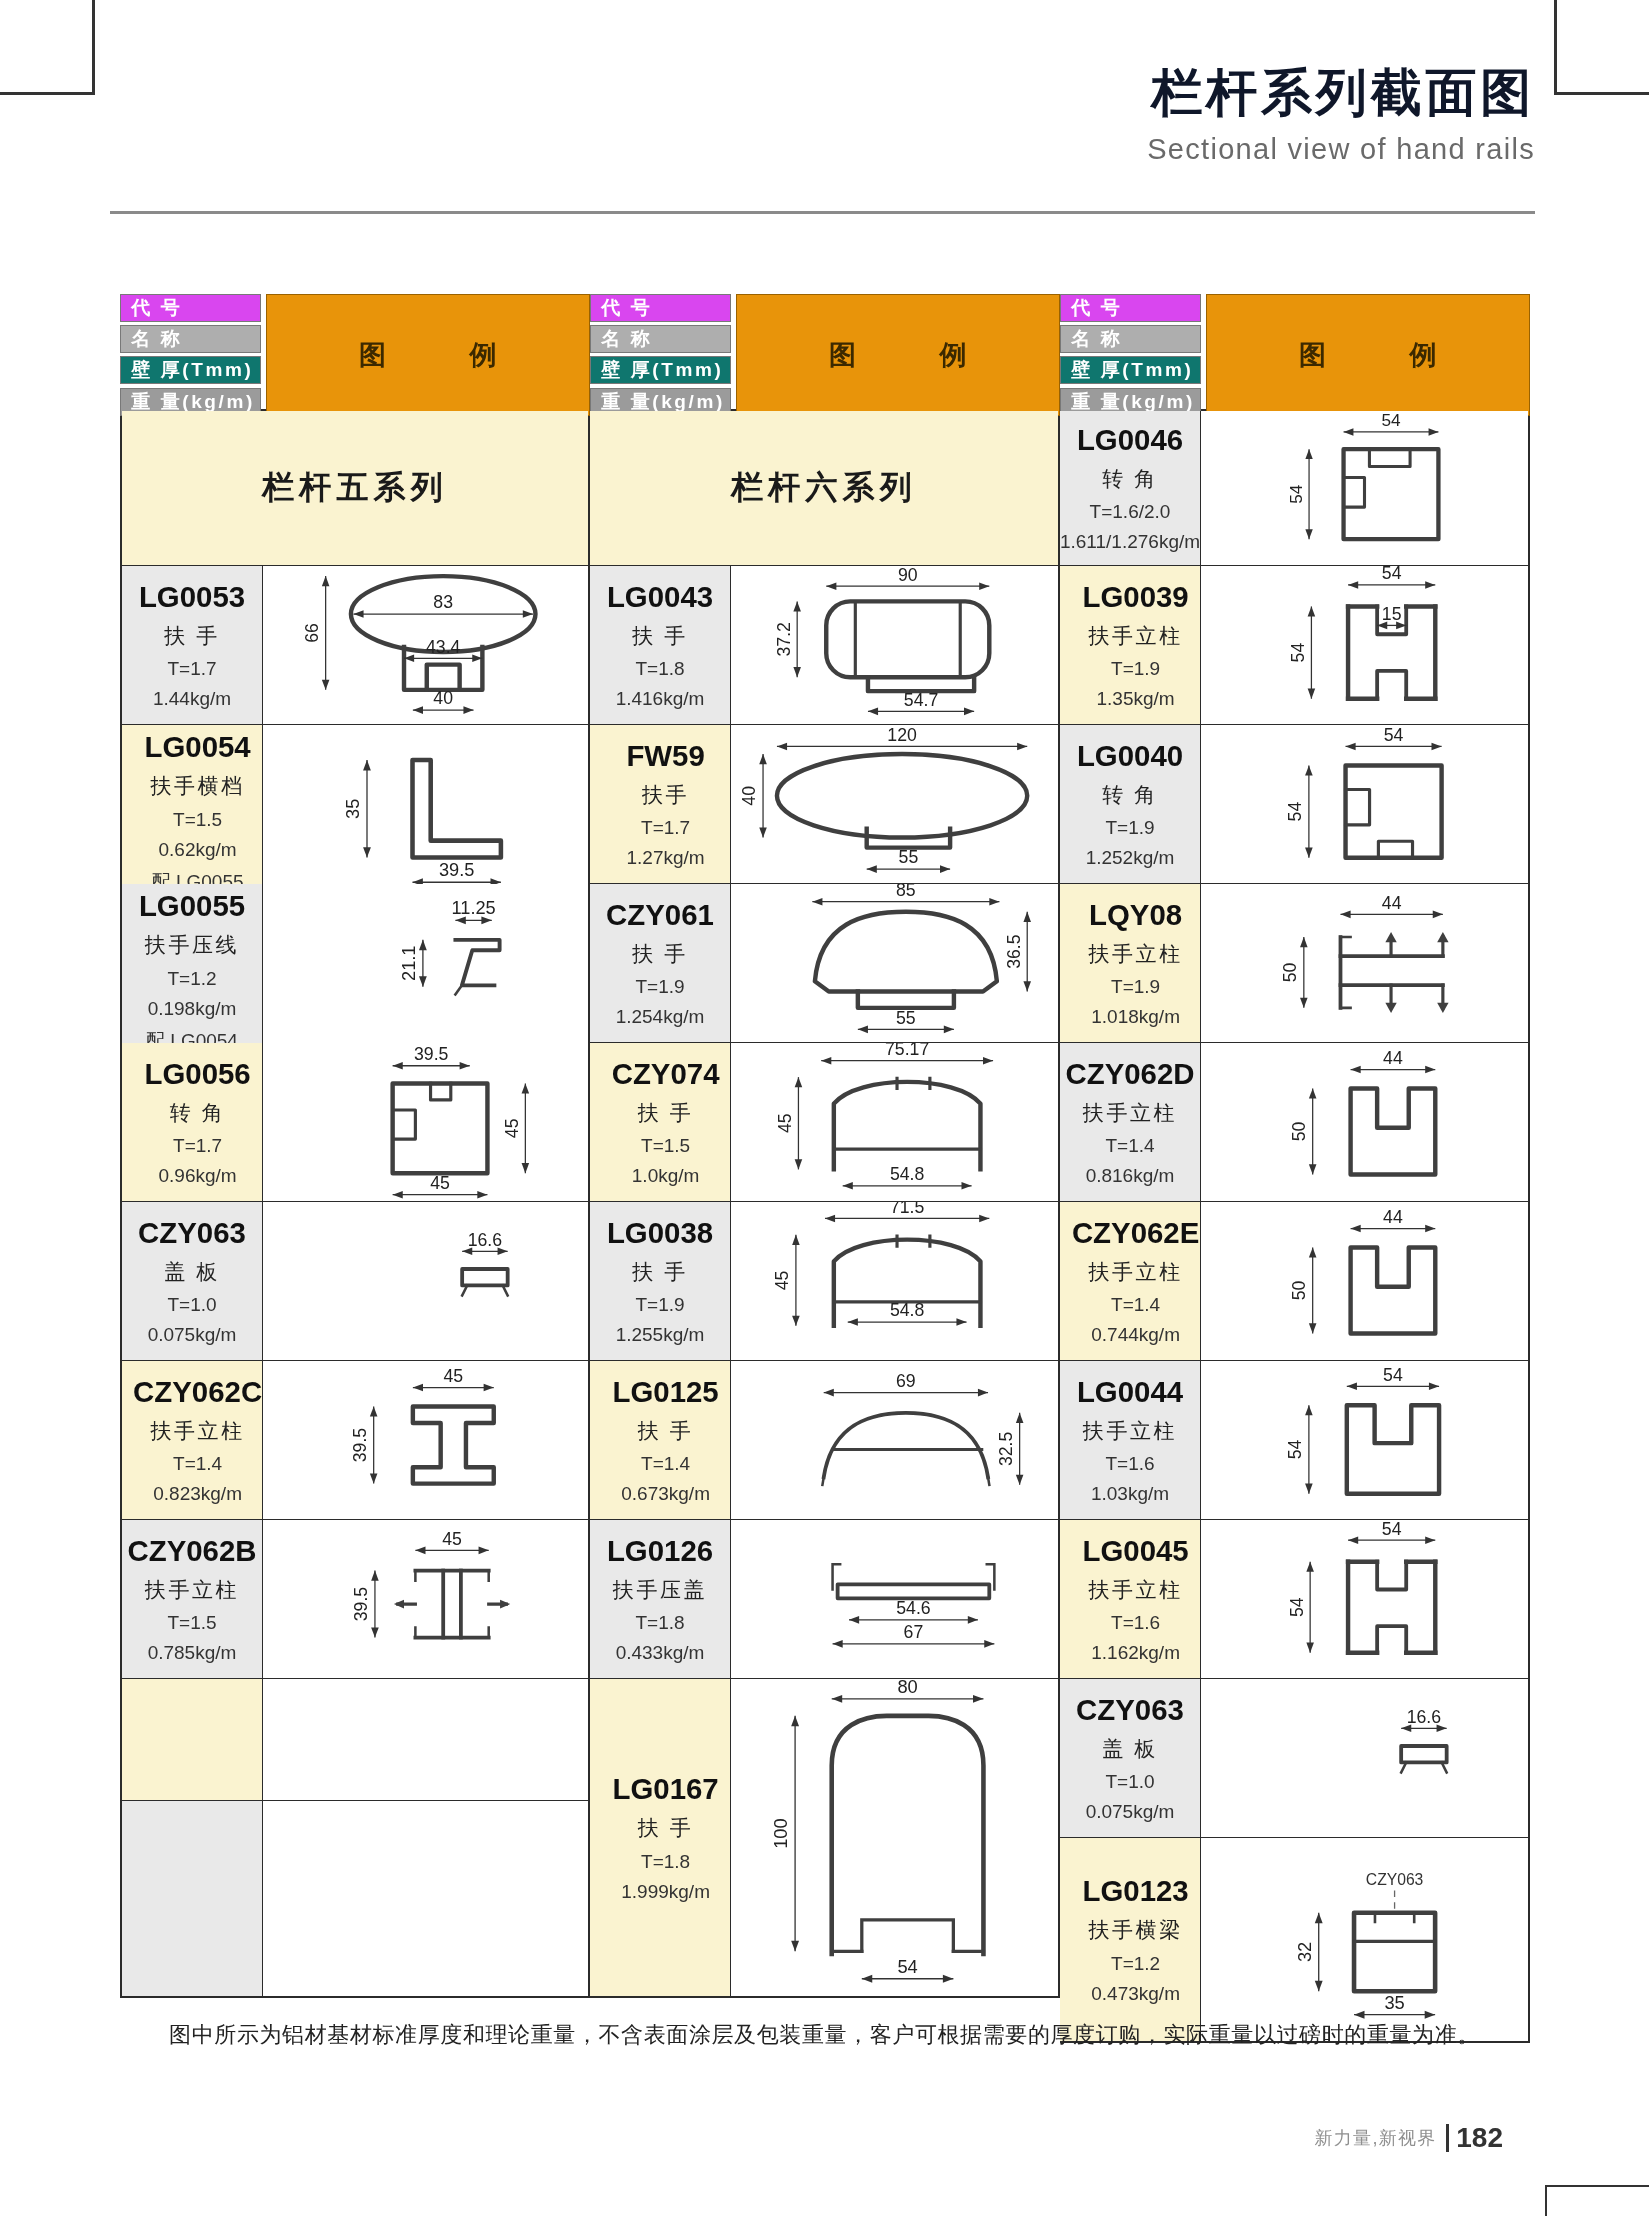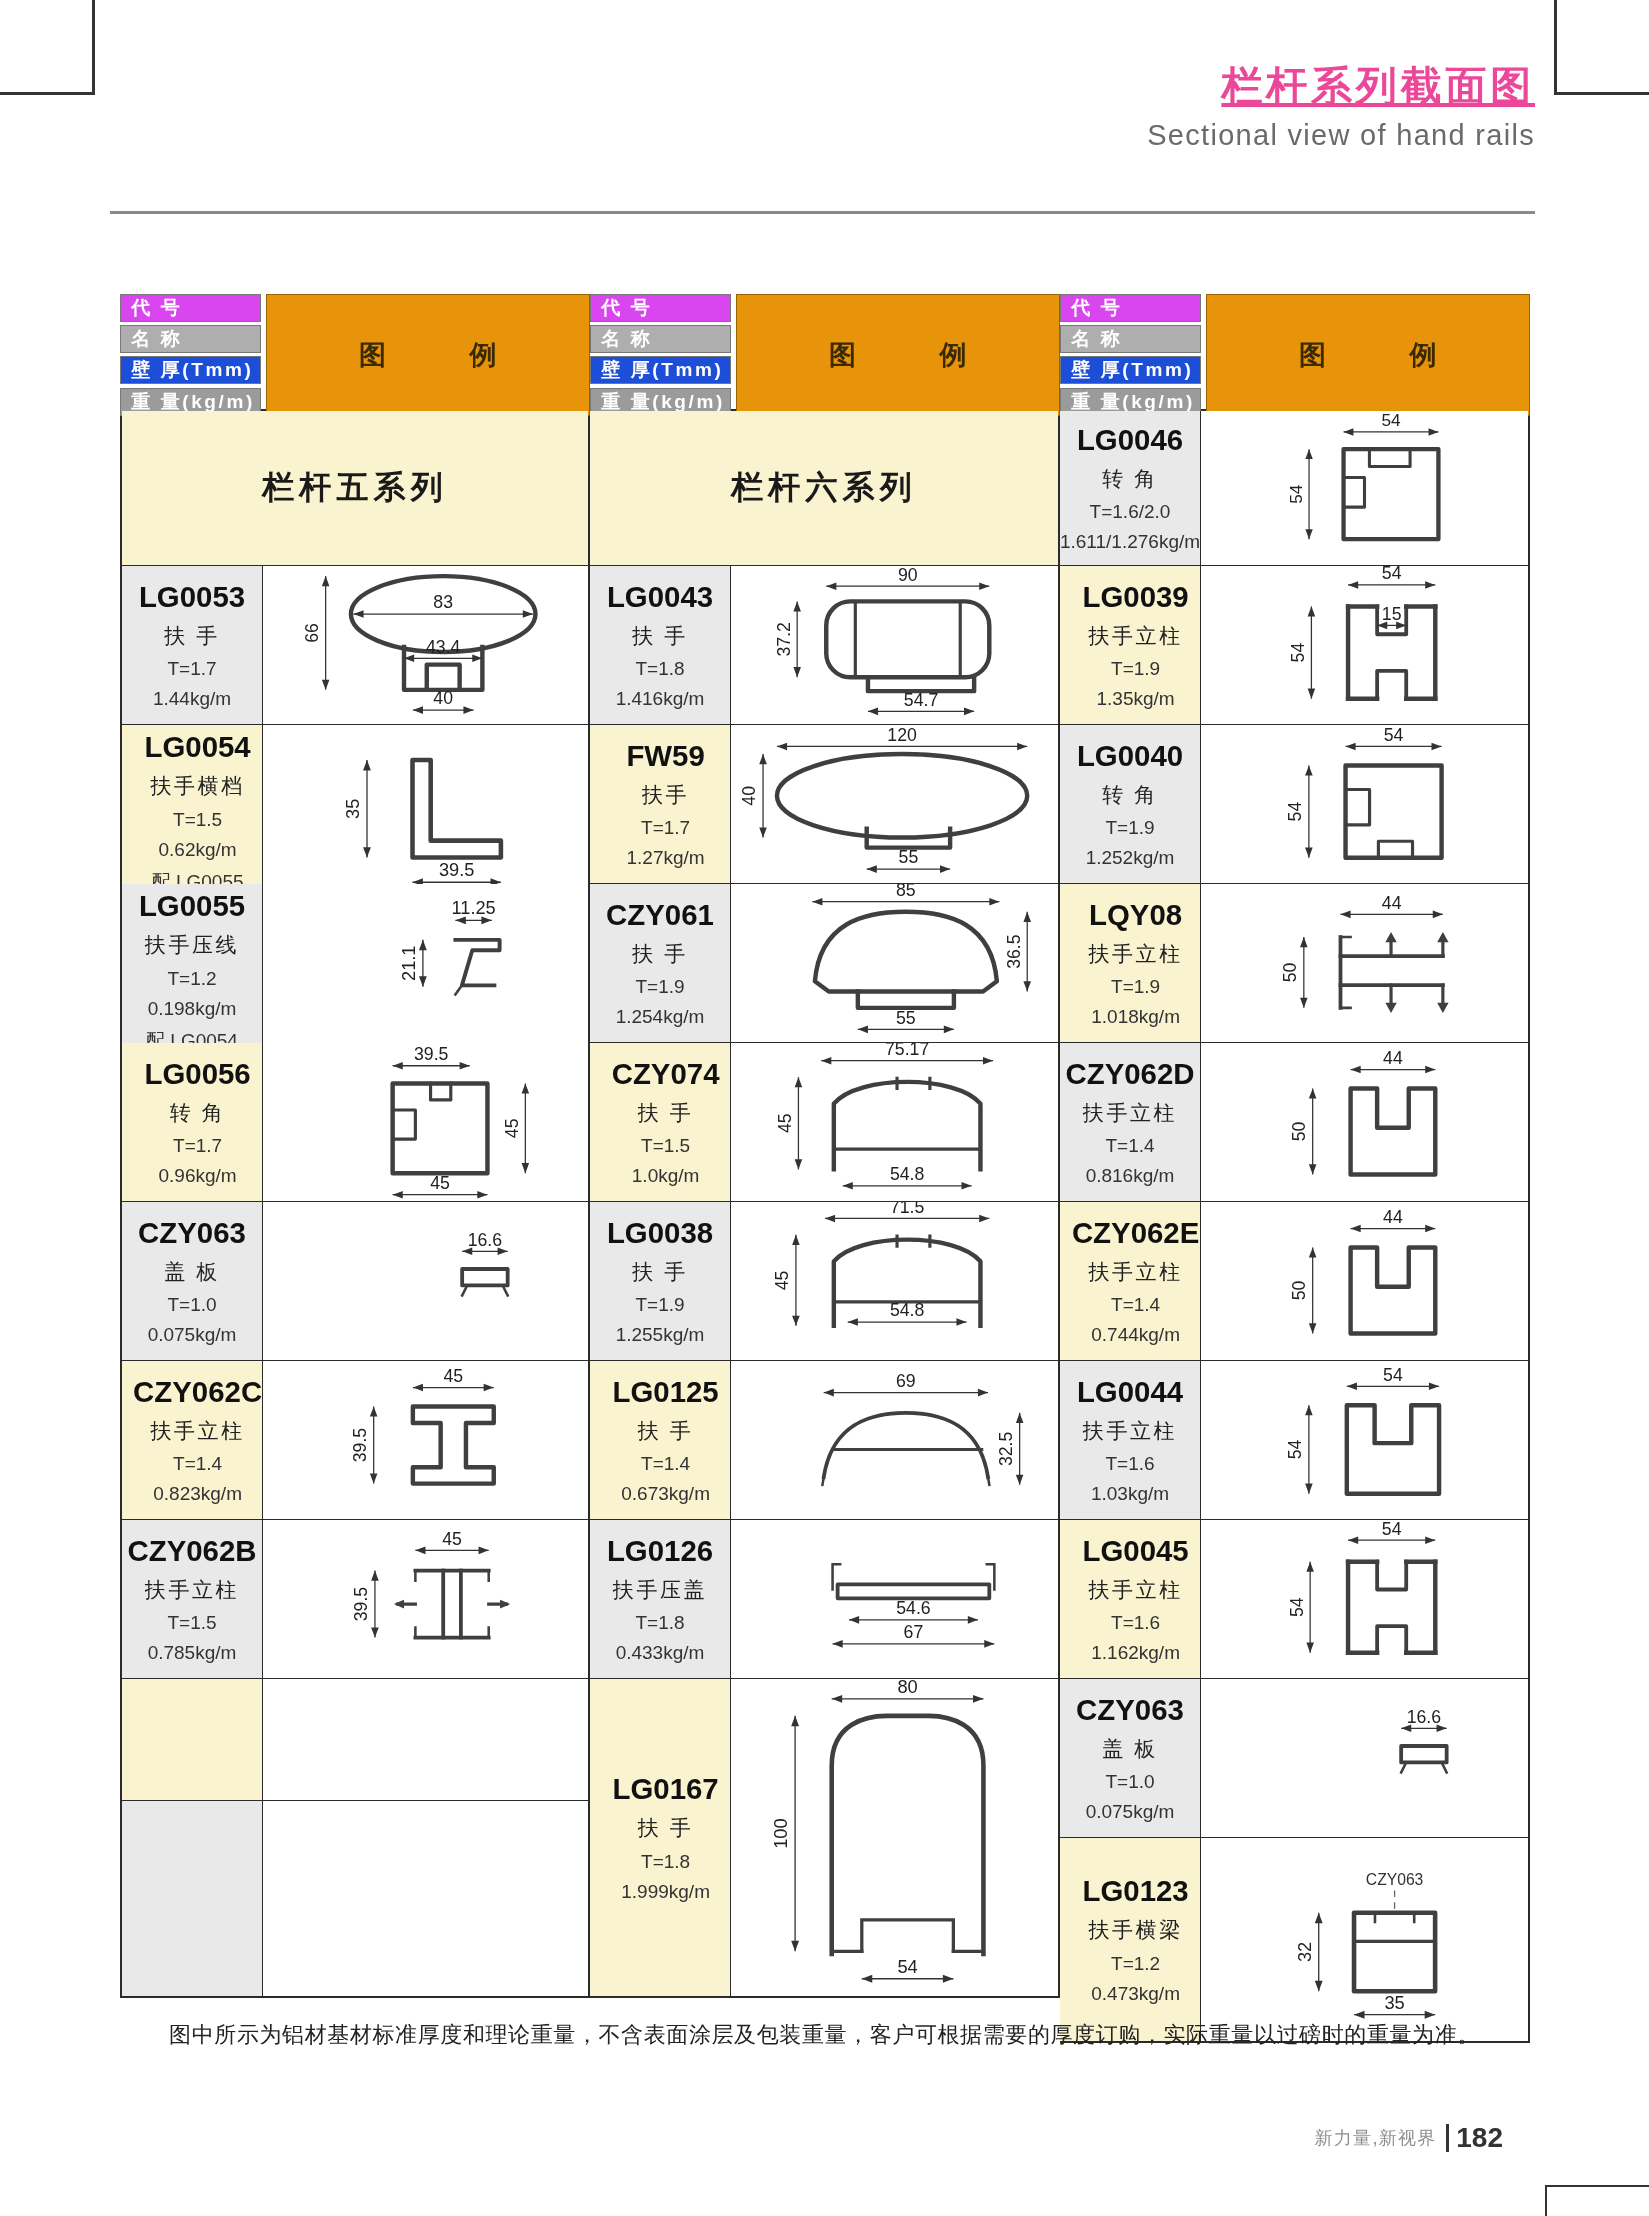--- a/index.html
+++ b/index.html
@@ -6,33 +6,33 @@
   body{width:1649px;height:2216px;position:relative;overflow:hidden;
        font-family:"Liberation Sans","DejaVu Sans",sans-serif;color:#222;}
   .page{position:absolute;inset:0;}
   
   .crop{position:absolute;}
   .crop.tl{left:0;top:0;width:92px;height:92px;border-right:3.2px solid #333;border-bottom:3.2px solid #333;}
   .crop.tr{right:0;top:0;width:92px;height:92px;border-left:3.2px solid #333;border-bottom:3.2px solid #333;}
   .crop.br{right:0;bottom:0;width:102px;height:29.4px;border-left:2.6px solid #333;border-top:2.6px solid #333;}
   
   .doc-header{position:absolute;top:59px;right:114px;text-align:right;}
-  .doc-title{font-size:41px;font-weight:bold;color:#ec4899;letter-spacing:3.8px;text-decoration:underline;}
+  .doc-title{font-size:51px;font-weight:bold;color:#0f172a;letter-spacing:3.8px;}
   .doc-sub{font-size:29px;color:#6a6a6a;margin-top:5.1px;letter-spacing:1.3px;}
   .title-rule{position:absolute;top:211px;left:110px;width:1425px;height:2.6px;background:#8a8a8a;}
   
   #table-root{position:absolute;left:120px;top:294px;width:1410px;display:grid;grid-template-columns:repeat(3,470px);}
   .group{width:470px;}
   .group-header{height:115px;display:grid;grid-template-columns:141px 1fr;column-gap:4.5px;box-sizing:border-box;}
   .gh-left{display:flex;flex-direction:column;gap:3.2px;}
   .gh-cell{flex:1;display:flex;align-items:center;padding-left:10.2px;color:#fff;font-weight:bold;
            font-size:19px;letter-spacing:2.6px;border:1.3px solid #787878;box-sizing:border-box;}
   .gh-cell:nth-child(1){background:#d946ef;}
   .gh-cell:nth-child(2){background:#aeaeae;}
-  .gh-cell:nth-child(3){background:#1d4ed8;}
+  .gh-cell:nth-child(3){background:#0f766e;}
   .gh-cell:nth-child(4){background:#9b9b9b;}
   .gh-legend{background:#E8940A;border:1.3px solid #9a6200;box-sizing:border-box;display:flex;
              align-items:center;justify-content:center;font-size:27px;font-weight:600;color:#3b2900;letter-spacing:38px;text-indent:38px;}
   .group-body{border:2.6px solid #2b2b2b;box-sizing:content-box;}
   .group:not(:first-child) .group-body{border-left:none;}
   .row{display:grid;grid-template-columns:141px 1fr;box-sizing:border-box;border-top:1.9px solid #2b2b2b;}
   .row.first{border-top:none;}
   .series{grid-column:1/3;display:flex;align-items:center;justify-content:center;background:#FAF3D0;
           font-size:32px;font-weight:bold;color:#1a1a1a;letter-spacing:5.1px;}
   .info{border-right:1.9px solid #2b2b2b;box-sizing:border-box;display:flex;flex-direction:column;

